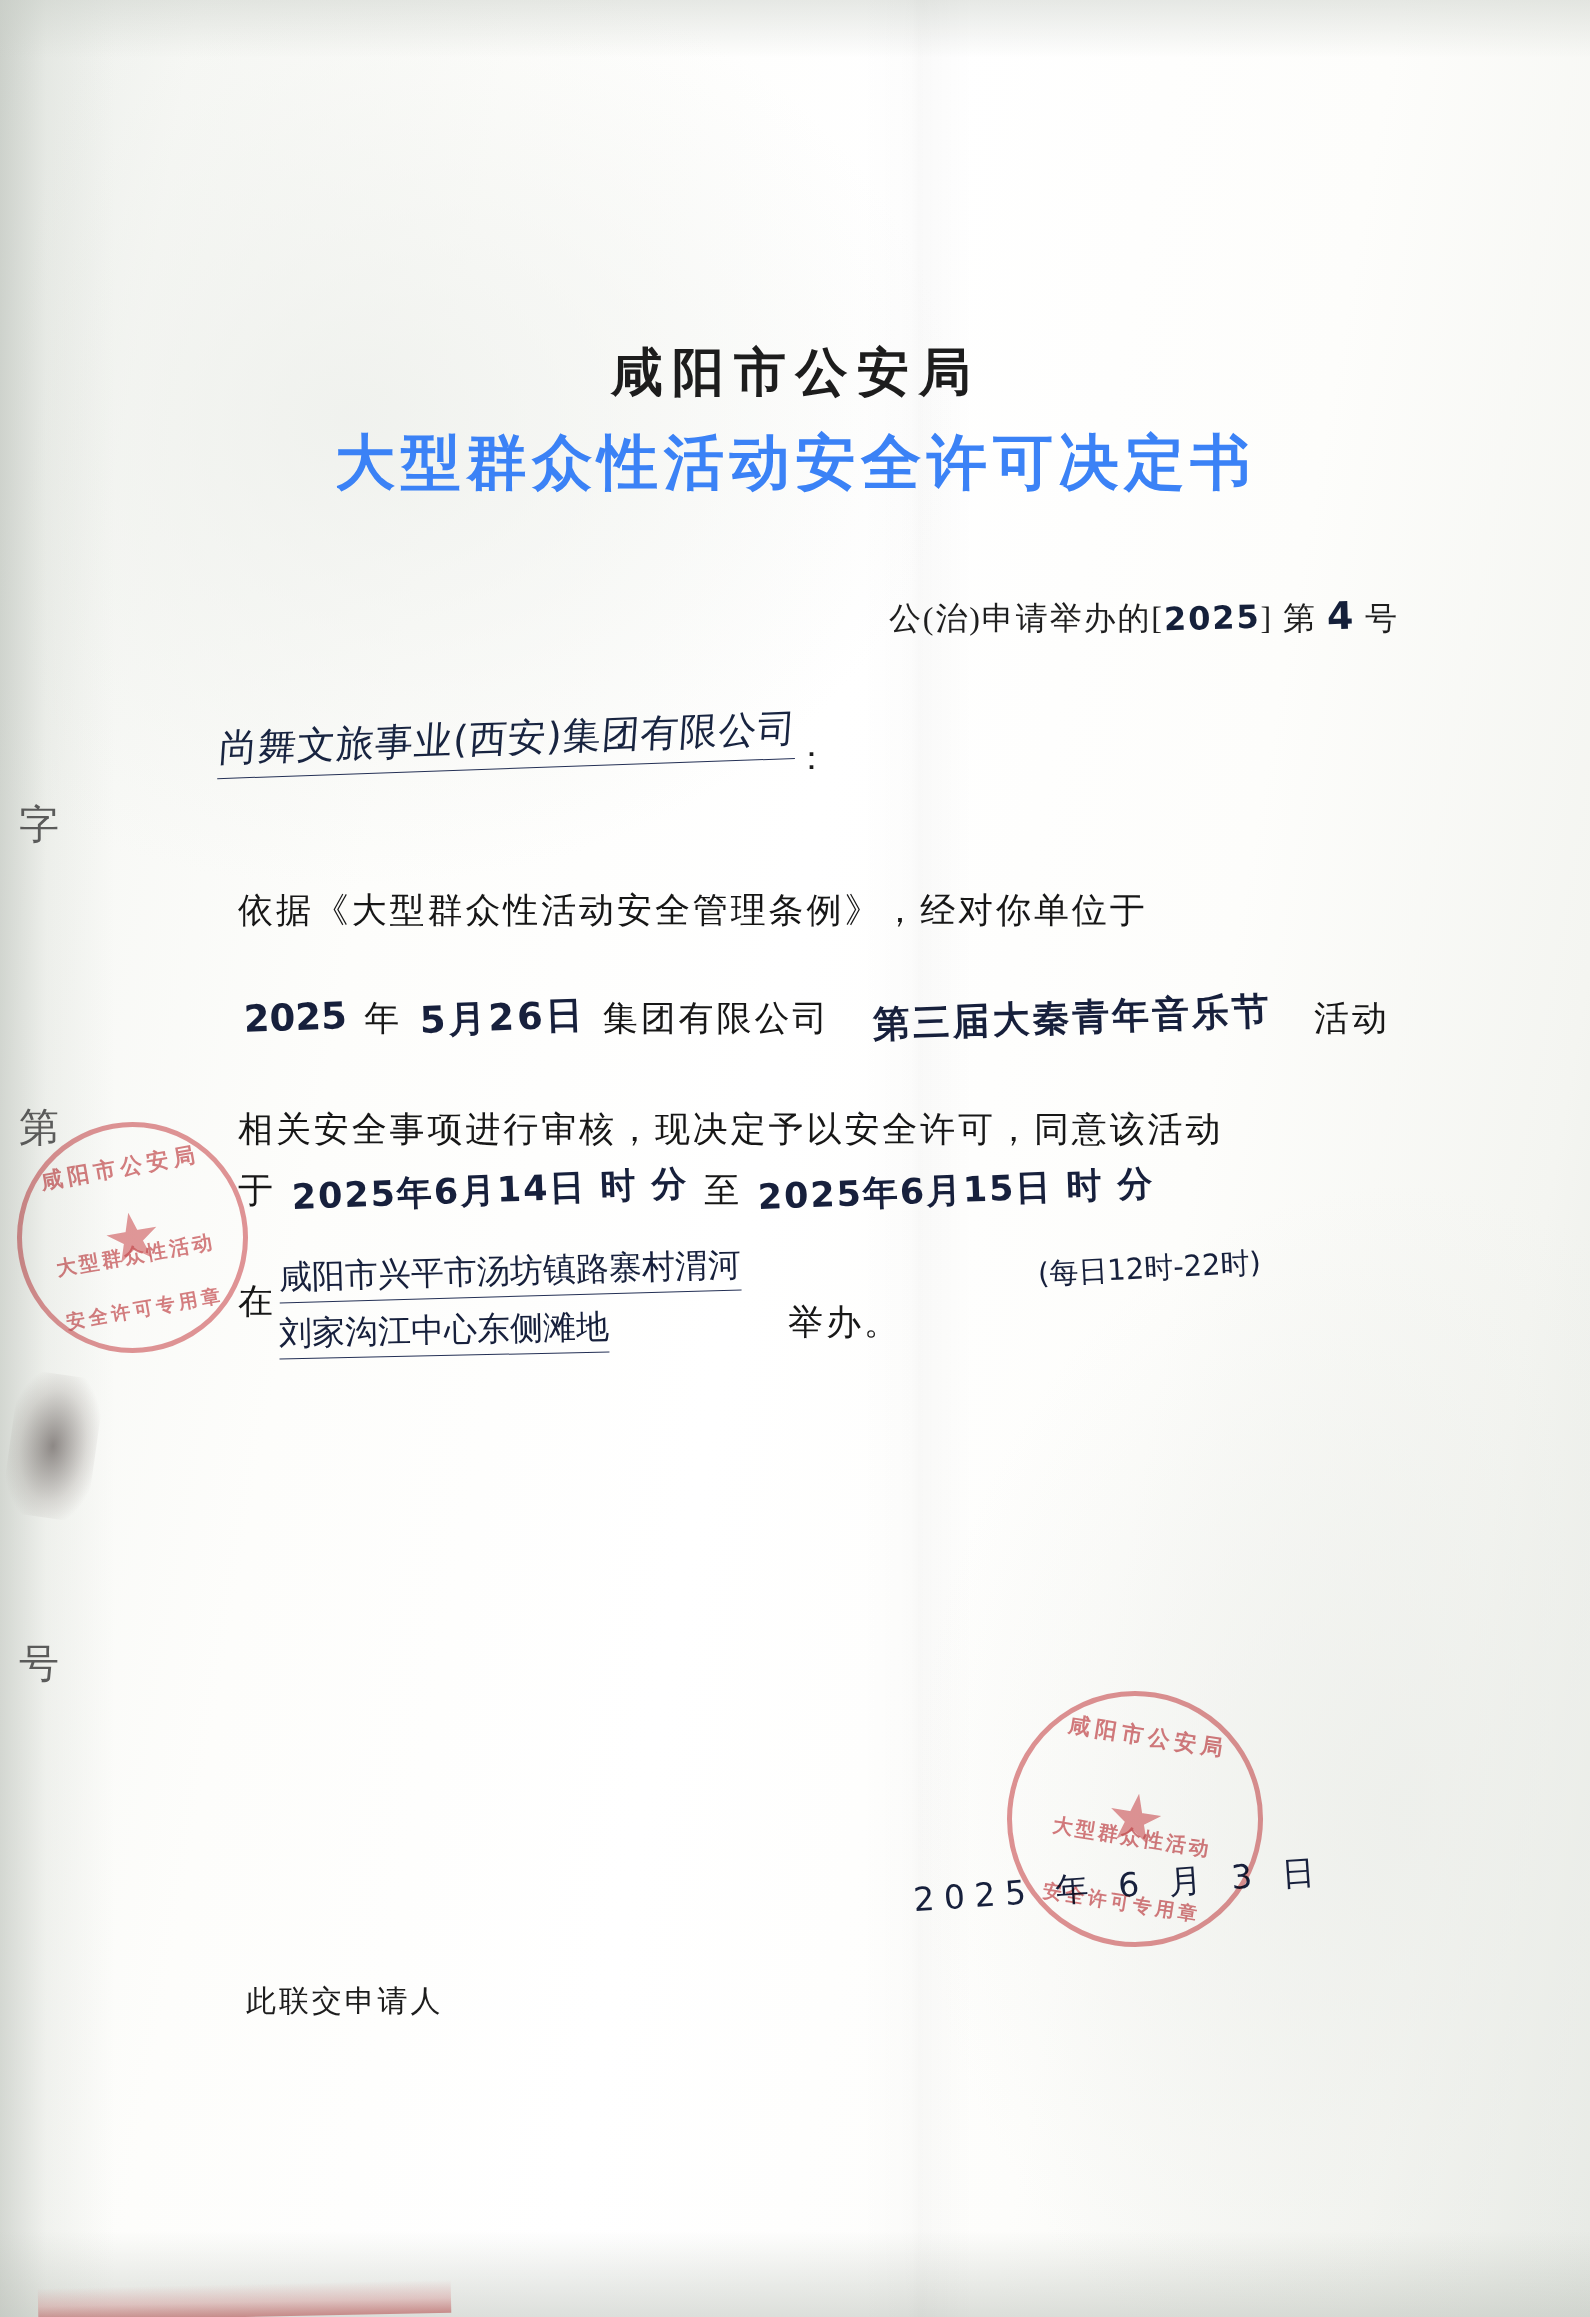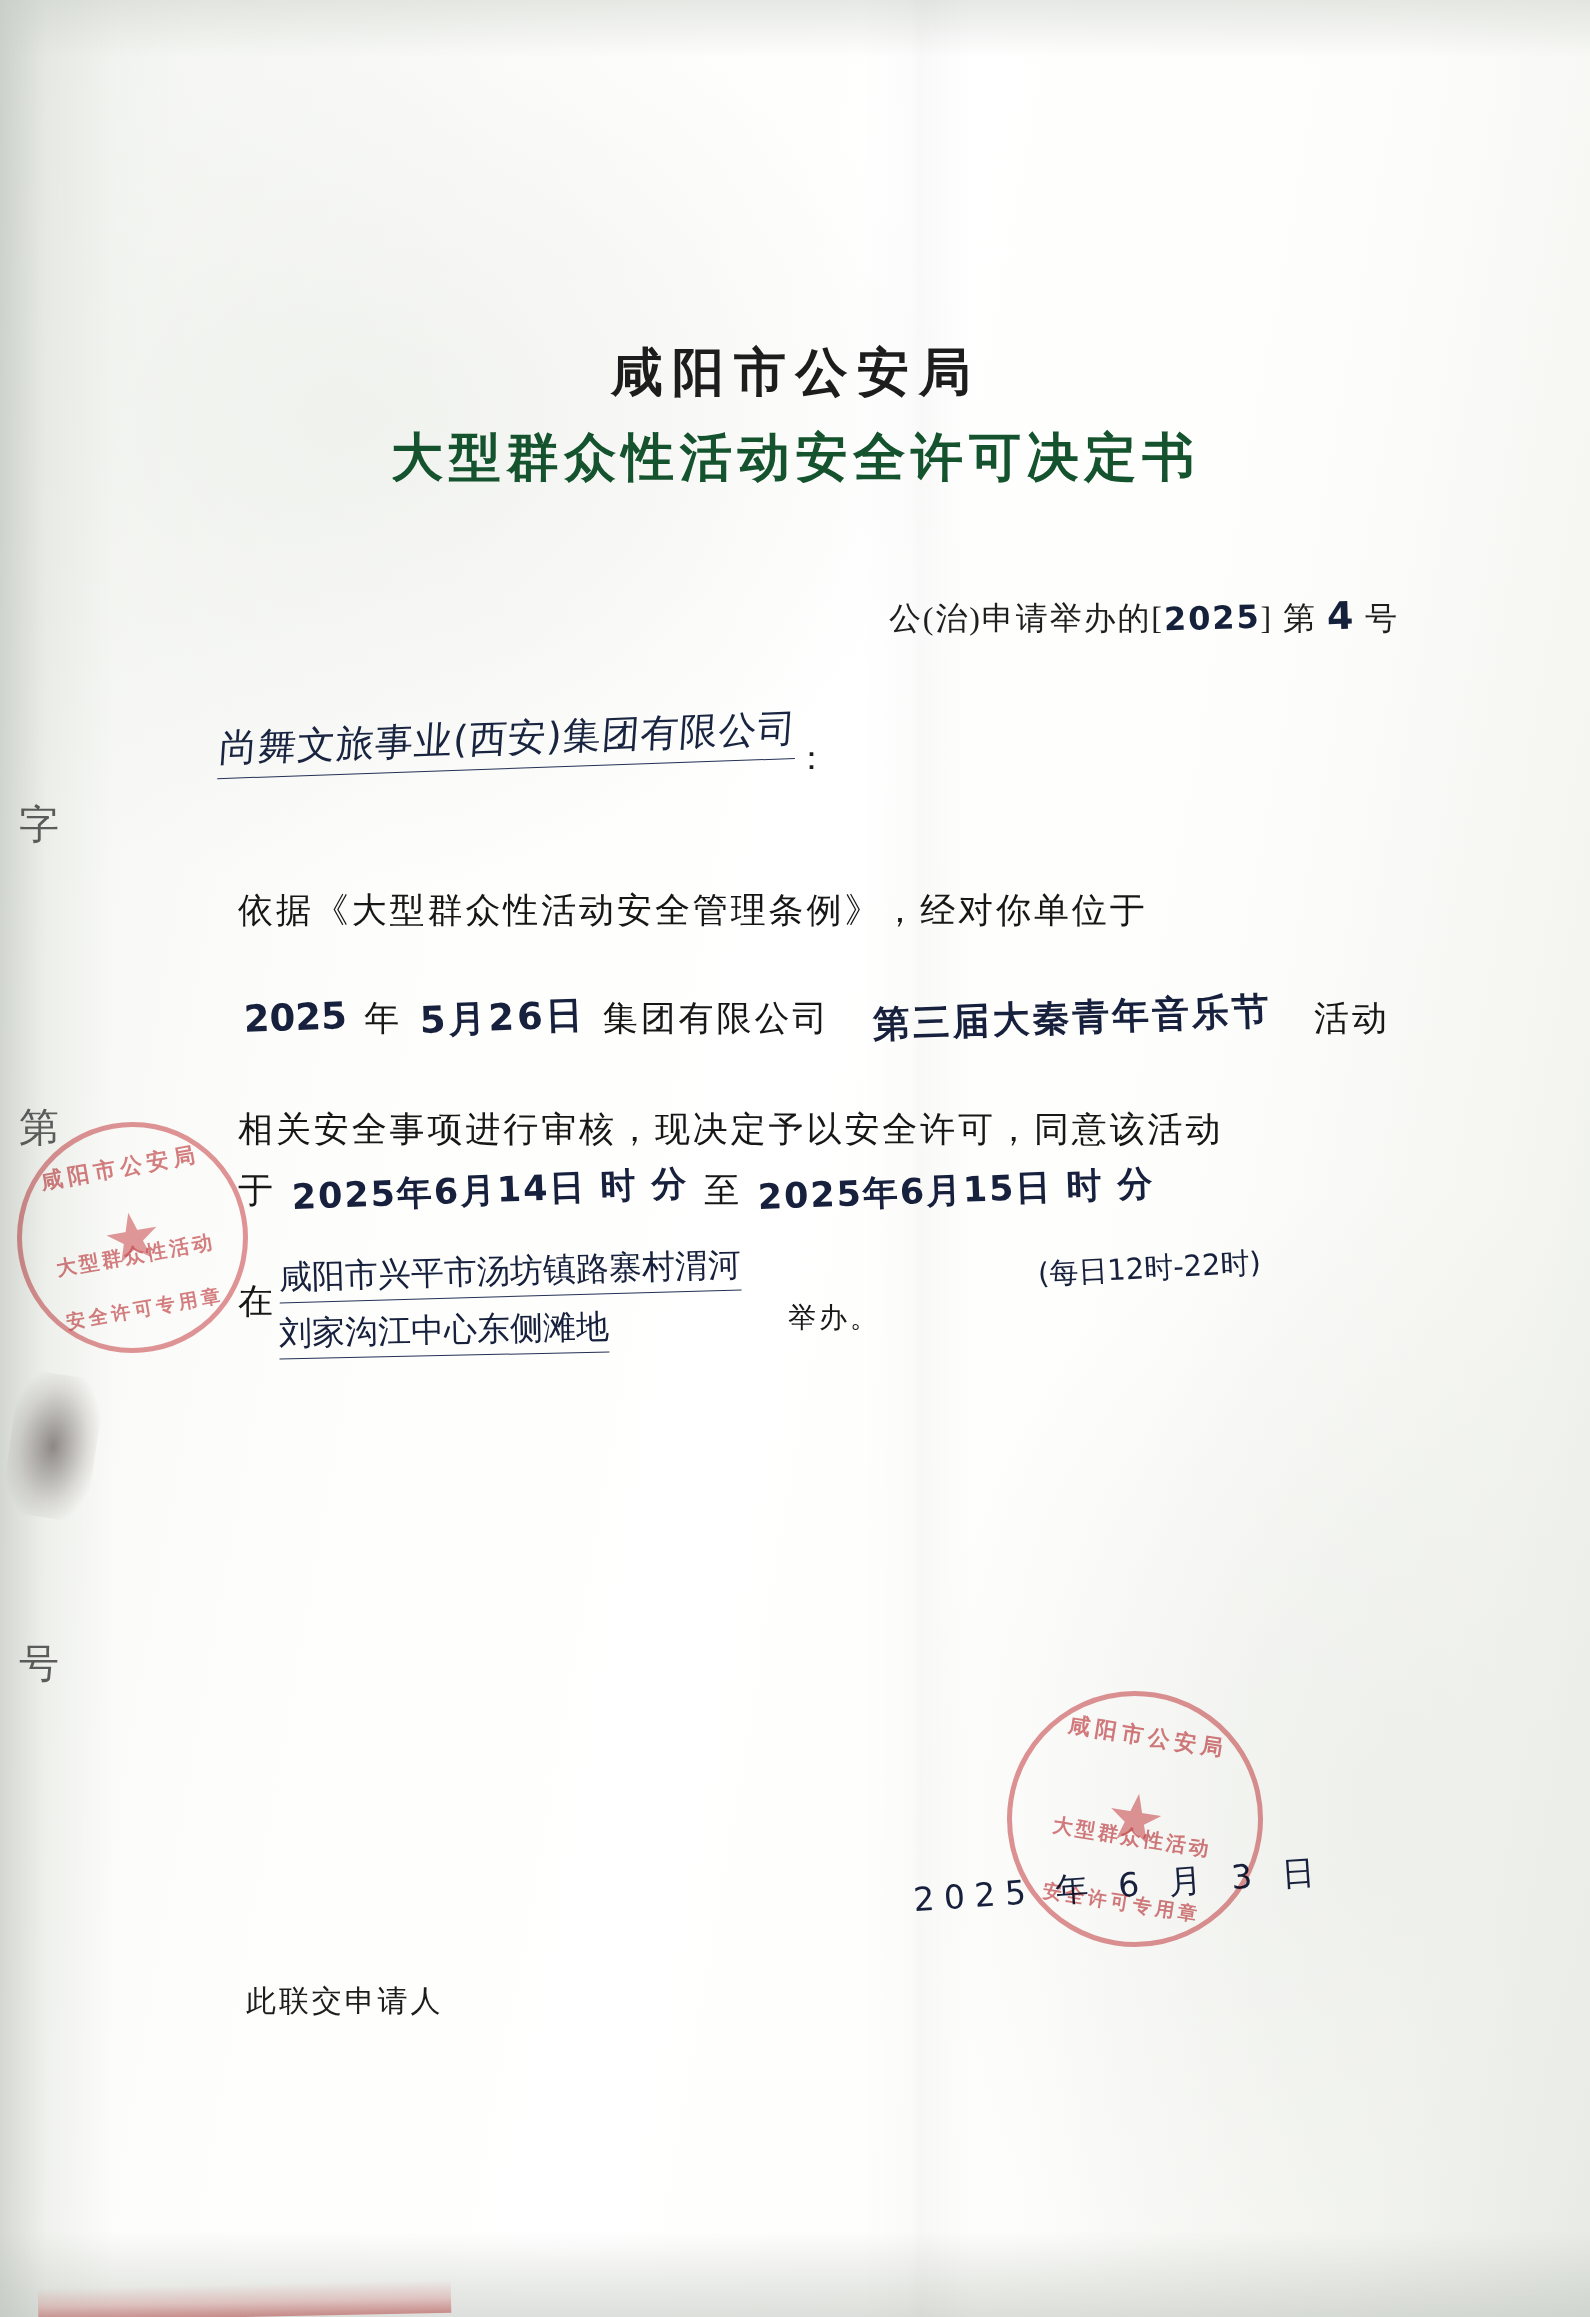--- a/index.html
+++ b/index.html
@@ -101,23 +101,23 @@
     letter-spacing: 9.6px;
     color: #1d1d1d;
   }
   .title-main {
     position: absolute;
     top: 423px;
     left: 0; right: 0;
     text-align: center;
     font-family: "Liberation Serif", "DejaVu Serif", serif;
     font-weight: bold;
-    font-size: 52px;
+    font-size: 60px;
     letter-spacing: 5.8px;
-    color: #14532d;
+    color: #3b82f6;
   }
   .doc-number {
     position: absolute;
     top: 594px;
     right: 192px;
     font-size: 32px;
     letter-spacing: 1.9px;
     color: #1f1f1f;
   }
   .doc-number .hand {
@@ -222,21 +222,21 @@
     color: #17203c;
     transform: rotate(-1.2deg);
     border-bottom: 1.9px solid #243055;
     padding-bottom: 1.9px;
     white-space: nowrap;
   }
   #venue-suffix {
     position: absolute;
     top: 1299px;
     left: 788px;
-    font-size: 28px;
+    font-size: 35px;
     color: #171717;
     letter-spacing: 2.9px;
   }
   #time-note {
     position: absolute;
     top: 1249px;
     left: 1038px;
     font-family: "DejaVu Sans", sans-serif;
     font-size: 29px;
     color: #17203c;

